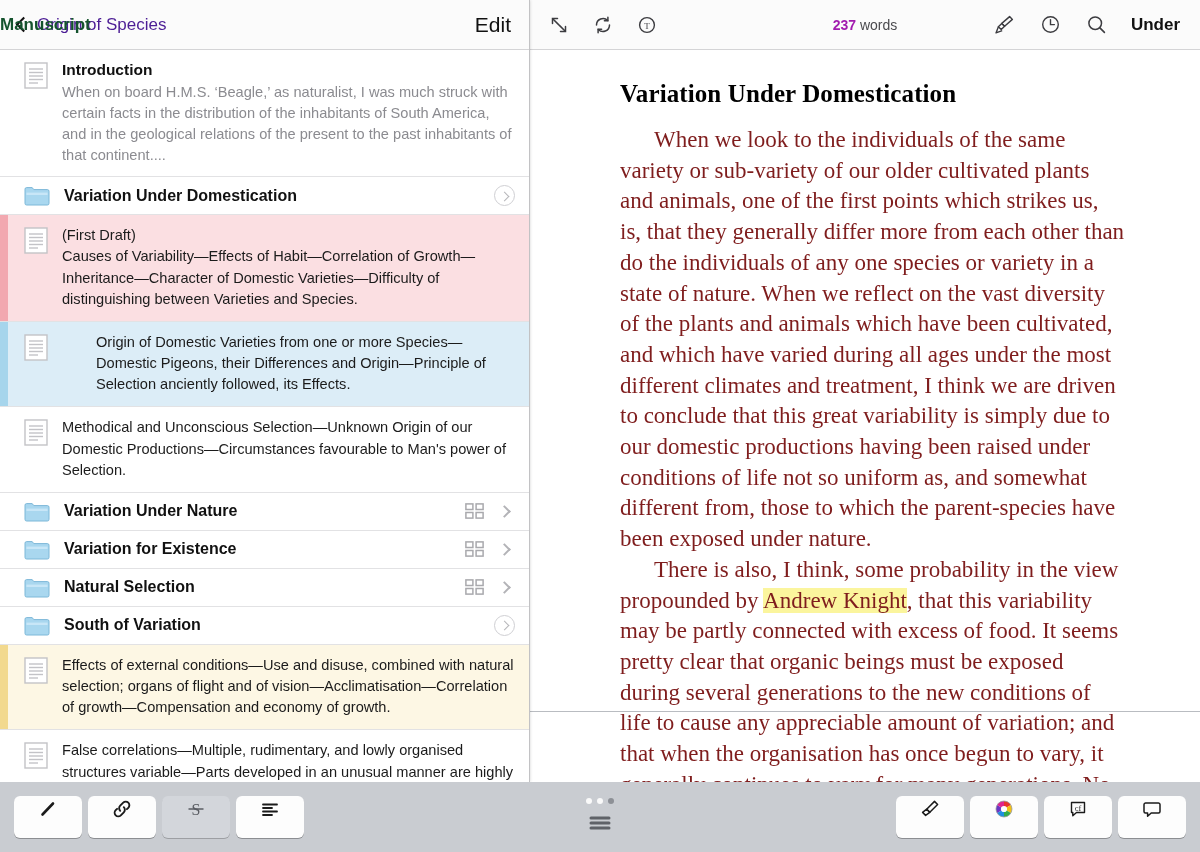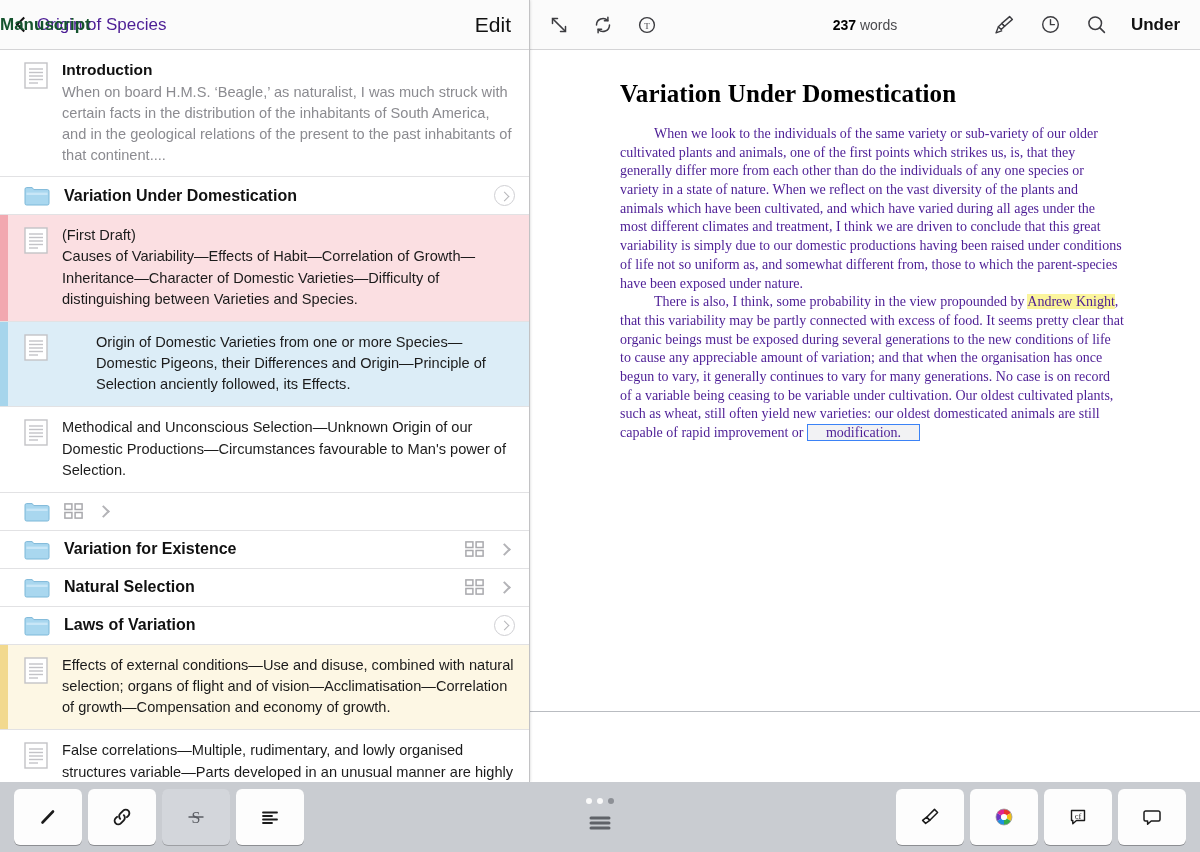--- a/index.html
+++ b/index.html
@@ -212,21 +212,21 @@
   .ed-right-icons { display: flex; align-items: center; gap: 23px; margin-left: auto; }
   .tb-icon { cursor: pointer; display: block; }
   .wordcount {
     position: absolute;
     left: 0; right: 0;
     text-align: center;
     font-size: 14px;
     color: #4a4a4e;
     pointer-events: none;
   }
-  .wordcount b { color: #000000; font-weight: bold; }
+  .wordcount b { color: #a21caf; font-weight: bold; }
   .ed-done {
     font-size: 17px;
     font-weight: bold;
     color: #111;
     cursor: pointer;
   }
 
   .ed-page {
     flex: 1;
     padding: 30px 75px 0 90px;
@@ -235,23 +235,23 @@
   .doc-title {
     font-family: "Liberation Serif", serif;
     font-size: 25px;
     font-weight: bold;
     color: #000;
     margin: 0 0 17px 0;
     letter-spacing: .1px;
   }
   .doc-p {
     font-family: "Liberation Serif", serif;
-    font-size: 14px;
+    font-size: 23px;
     line-height: 1.335;
-    color: #4c1d95;
+    color: #7f1d1d;
     margin: 0;
     text-indent: 34px;
     text-align: left;
   }
   .hl { background: #fbf59d; }
   .boxed {
     border: 1px solid #3b82f6;
     background: #f2f2f4;
     padding: 0 18px;
   }
@@ -261,26 +261,25 @@
     height: 70px;
     width: 1200px;
     background: #c9ccd1;
     display: flex;
     align-items: center;
     padding: 0 14px;
     position: relative;
   }
   .btn-group { display: flex; gap: 6px; }
   .kbtn {
-    width: 68px; height: 56px;
+    width: 68px; height: 42px;
     background: #fdfdfd;
     border-radius: 6px;
     box-shadow: 0 1px 0 rgba(0,0,0,0.30);
     display: flex;
-    align-items: center;
     justify-content: center;
     cursor: pointer;
   }
   .kbtn.pressed { background: #d3d6db; box-shadow: 0 1px 0 rgba(0,0,0,0.22); }
   .bb-right { margin-left: auto; }
   .bb-center {
     position: absolute;
     left: 0; right: 0;
     display: flex;
     flex-direction: column;
@@ -396,20 +395,21 @@
             </svg>
             <div class="row-text">
               <div class="row-body">Methodical and Unconscious Selection—Unknown Origin of our Domestic Productions—Circumstances favourable to Man's power of Selection.</div>
             </div>
           </div>
           <div class="frow">
             <svg class="folder-icon" viewBox="0 0 26 21">
               <path d="M1 4.2 A1.6 1.6 0 0 1 2.6 2.6 H8.2 L9.8 4.6 H23.4 A1.6 1.6 0 0 1 25 6.2 V18.4 A1.6 1.6 0 0 1 23.4 20 H2.6 A1.6 1.6 0 0 1 1 18.4 Z" fill="#a9d7ef" stroke="#7db8d8" stroke-width="1"></path>
               <path d="M2.4 7.6 H23.6 V10 H2.4 Z" fill="#c8e6f7"></path>
             </svg>
+            <div class="frow-label">Variation Under Nature</div>
             <svg class="grid-icon" viewBox="0 0 19 16">
               <g fill="none" stroke="#a9a9ad" stroke-width="1.5">
                 <rect x="0.9" y="0.9" width="7" height="5.6"></rect>
                 <rect x="11.1" y="0.9" width="7" height="5.6"></rect>
                 <rect x="0.9" y="9.5" width="7" height="5.6"></rect>
                 <rect x="11.1" y="9.5" width="7" height="5.6"></rect>
               </g>
             </svg>
             <span class="chev-plain"></span>
           </div>
@@ -443,21 +443,21 @@
                 <rect x="11.1" y="9.5" width="7" height="5.6"></rect>
               </g>
             </svg>
             <span class="chev-plain"></span>
           </div>
           <div class="frow">
             <svg class="folder-icon" viewBox="0 0 26 21">
               <path d="M1 4.2 A1.6 1.6 0 0 1 2.6 2.6 H8.2 L9.8 4.6 H23.4 A1.6 1.6 0 0 1 25 6.2 V18.4 A1.6 1.6 0 0 1 23.4 20 H2.6 A1.6 1.6 0 0 1 1 18.4 Z" fill="#a9d7ef" stroke="#7db8d8" stroke-width="1"></path>
               <path d="M2.4 7.6 H23.6 V10 H2.4 Z" fill="#c8e6f7"></path>
             </svg>
-            <div class="frow-label">Laws of Variation</div>
+            <div class="frow-label">South of Variation</div>
             <span class="chev-circ"></span>
           </div>
           <div class="row yellow">
             <span class="stripe"></span>
             <svg class="doc-icon" viewBox="0 0 24 27">
               <rect x="1" y="1" width="22" height="25" fill="#fff" stroke="#c3c3c7" stroke-width="1.4"></rect>
               <g stroke="#c3c3c7" stroke-width="1.4">
                 <path d="M5 7 H19"></path>
                 <path d="M5 10.5 H19"></path>
                 <path d="M5 14 H19"></path>

